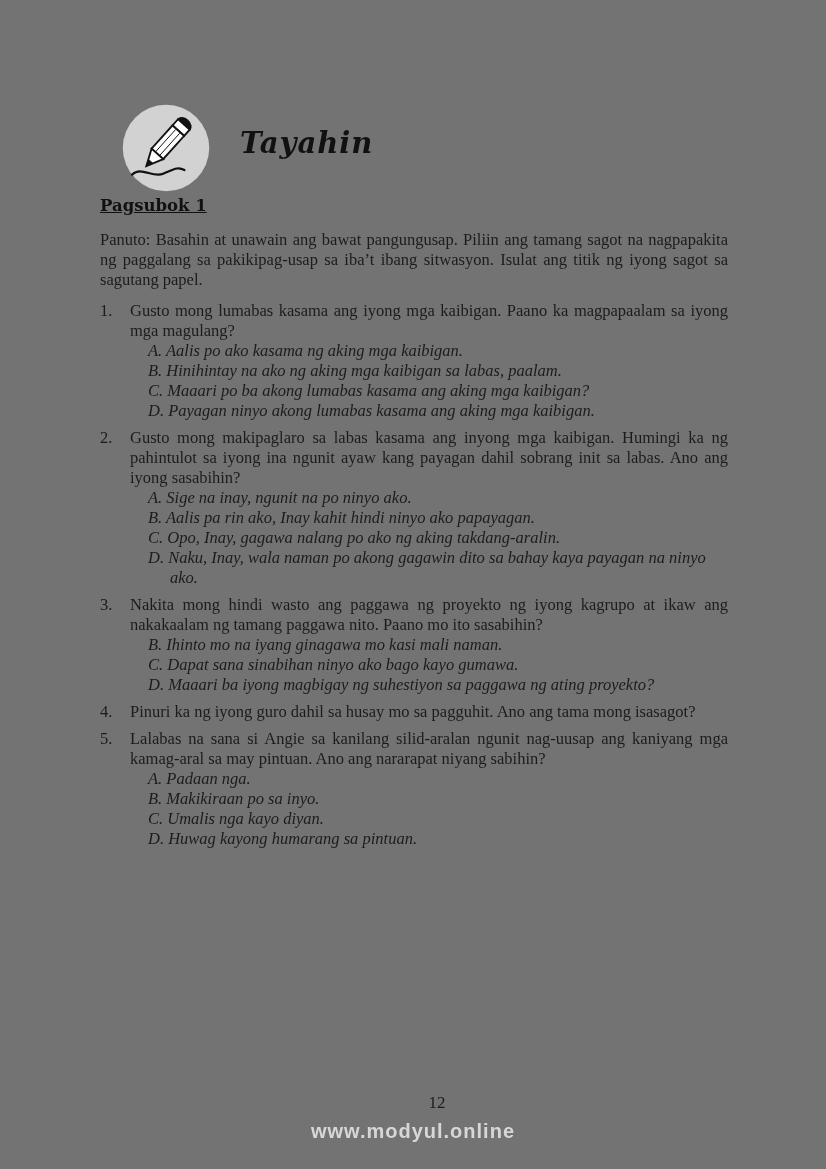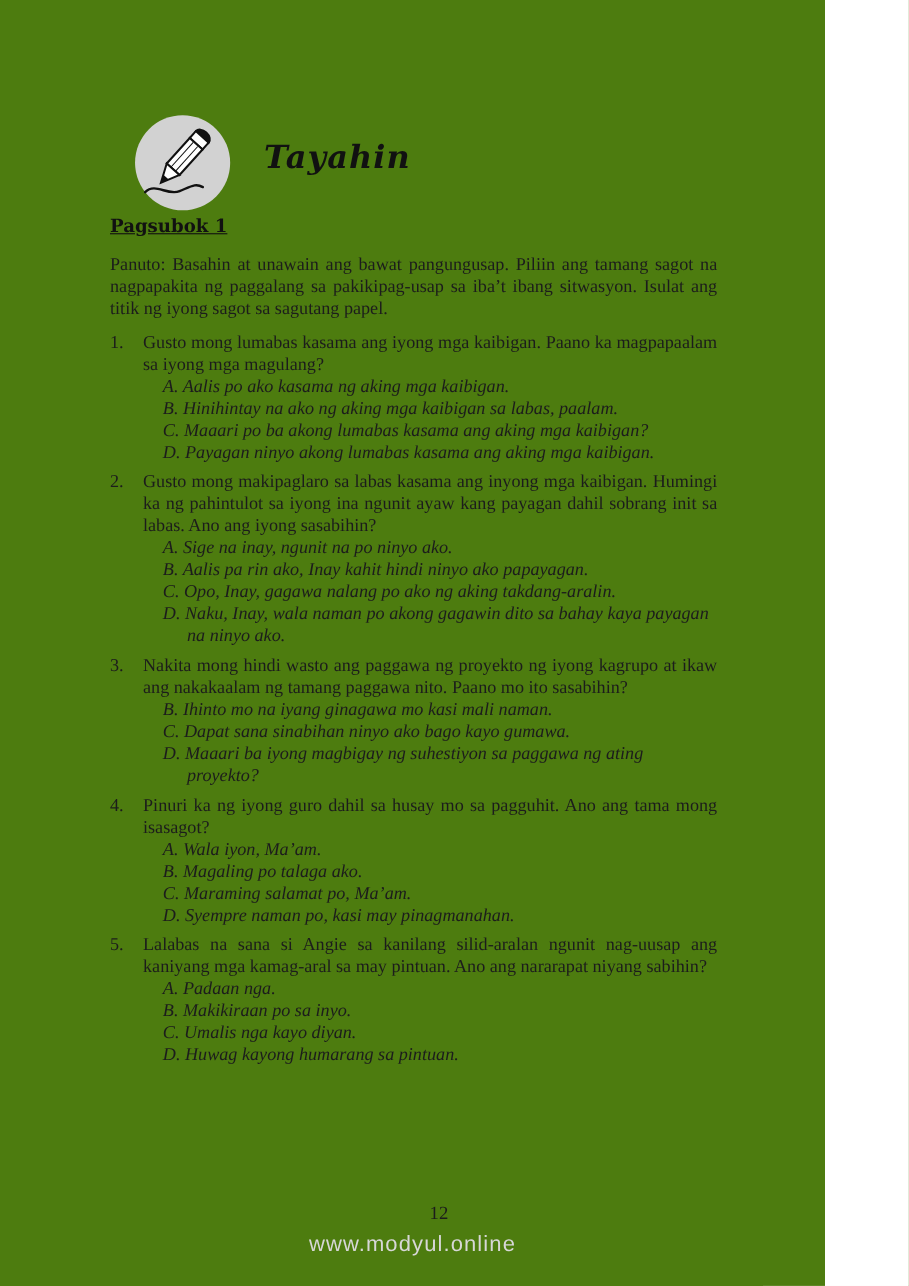--- a/index.html
+++ b/index.html
@@ -1,20 +1,20 @@
 <!DOCTYPE html>
 <html><head>
 <meta charset="utf-8">
 <style>
   html, body { margin: 0; padding: 0; background: #ffffff; }
   .page {
     position: relative;
-    width: 750px;
+    width: 826px;
     height: 1169px;
-    background: #4d7c0f;
+    background: #737373;
     box-sizing: border-box;
     padding: 102px 98px 0 100px;
     font-family: "Liberation Serif", serif;
     color: #1c1c1c;
     font-size: 16.5px;
     line-height: 20px;
     overflow: hidden;
   }
   .header {
     display: flex;
@@ -62,20 +62,21 @@
   }
   .watermark {
     position: absolute;
     left: 0; right: 0;
     bottom: 28px;
     text-align: center;
     font-family: "Liberation Sans", sans-serif;
     font-size: 20px;
     color: #d7d7d7;
     letter-spacing: 1px;
+    font-weight: bold;
   }
 </style>
 </head>
 <body>
 
 <div class="page">
 
   <div class="header">
     <div class="icon-circle">
       <svg viewBox="0 0 100 100" width="92" height="92" aria-hidden="true">
@@ -132,26 +133,20 @@
             <div class="choice">B. Ihinto mo na iyang ginagawa mo kasi mali naman.</div>
             <div class="choice">C. Dapat sana sinabihan ninyo ako bago kayo gumawa.</div>
             <div class="choice">D. Maaari ba iyong magbigay ng suhestiyon sa paggawa ng ating proyekto?</div>
           </div>
         </div>
       </div>
       <div class="question">
         <span class="qnum">4.</span>
         <div class="qbody">
           <div class="qtext">Pinuri ka ng iyong guro dahil sa husay mo sa pagguhit. Ano ang tama mong isasagot?</div>
-          <div class="choices">
-            <div class="choice">A. Wala iyon, Ma’am.</div>
-            <div class="choice">B. Magaling po talaga ako.</div>
-            <div class="choice">C. Maraming salamat po, Ma’am.</div>
-            <div class="choice">D. Syempre naman po, kasi may pinagmanahan.</div>
-          </div>
         </div>
       </div>
       <div class="question">
         <span class="qnum">5.</span>
         <div class="qbody">
           <div class="qtext">Lalabas na sana si Angie sa kanilang silid-aralan ngunit nag-uusap ang kaniyang mga kamag-aral sa may pintuan. Ano ang nararapat niyang sabihin?</div>
           <div class="choices">
             <div class="choice">A. Padaan nga.</div>
             <div class="choice">B. Makikiraan po sa inyo.</div>
             <div class="choice">C. Umalis nga kayo diyan.</div>

